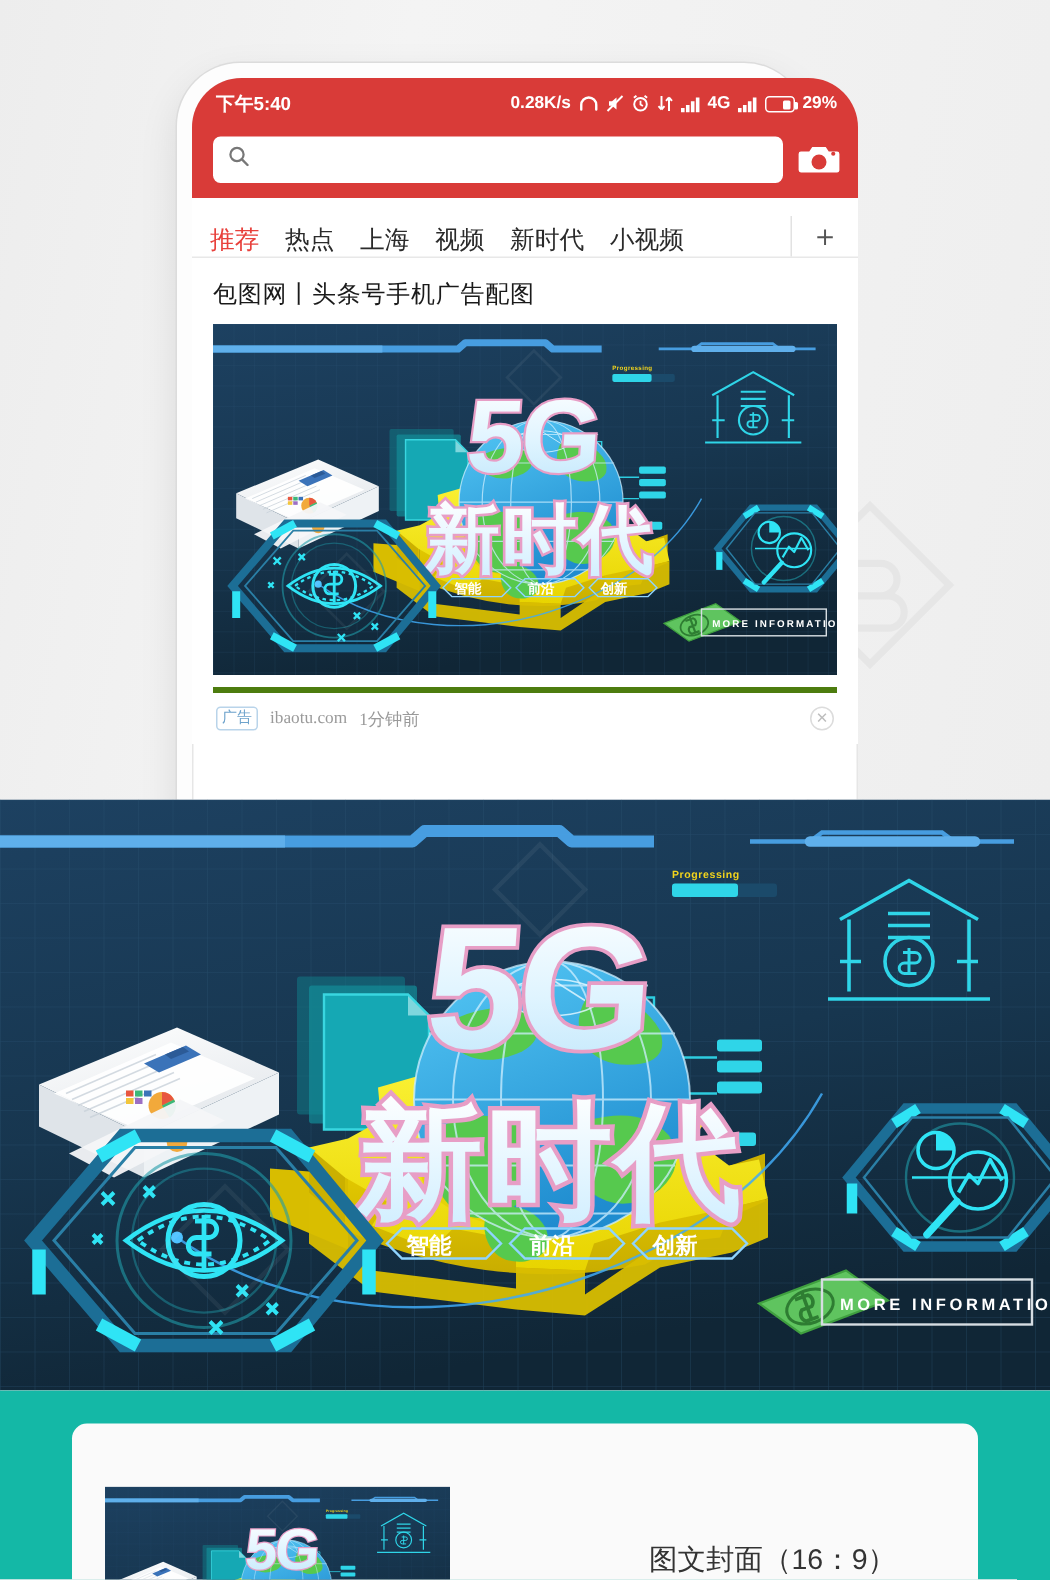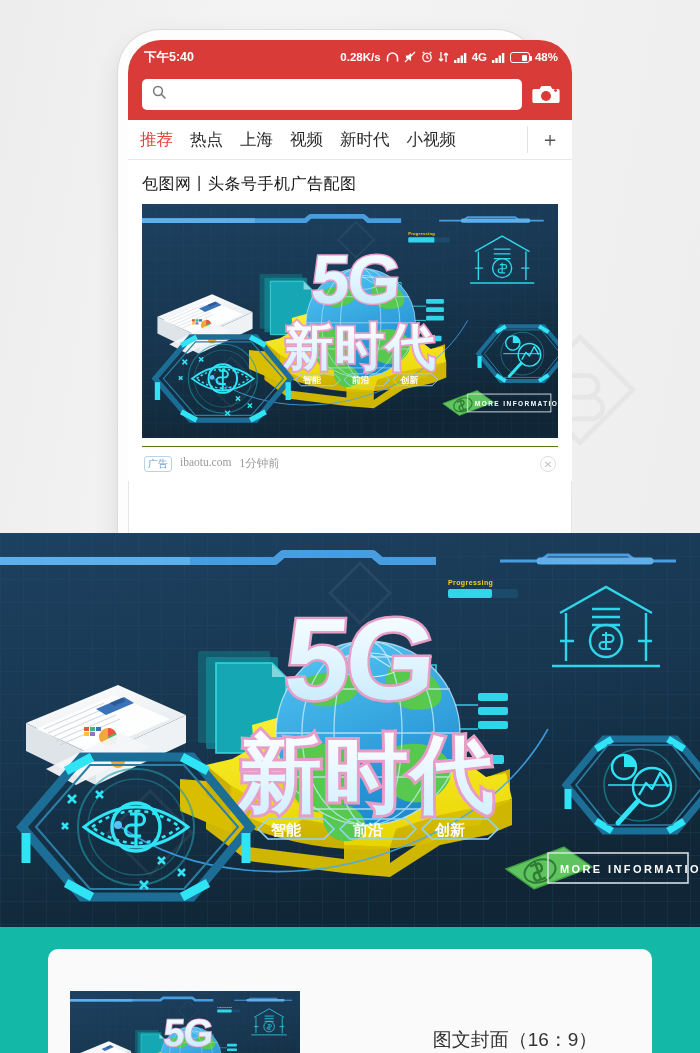--- a/index.html
+++ b/index.html
@@ -18,21 +18,21 @@
     background: linear-gradient(100deg,#ededed 0%,#f4f4f4 35%,#eeeeee 100%);
     overflow: hidden;
   }
   .mock-wm {
     position: absolute; left: 520px; top: 330px;
     width: 120px; height: 120px;
     opacity: .10; pointer-events: none;
   }
   .phone {
     position: absolute;
-    left: 118px; top: 30px;
+    left: 118px; top: 42px;
     width: 420px; height: 520px;
     background: #fdfdfd;
     border-radius: 42px 42px 0 0;
     box-shadow: 0 0 0 1px #dcdcdc, 0 10px 26px rgba(0,0,0,.10);
     padding: 10px 10px 0 10px;
   }
   .phone-inner {
     position: relative;
     width: 444px; height: 510px;
     background: #ffffff;
@@ -67,34 +67,34 @@
     flex: 1; height: 31px; background: #fff; border-radius: 5px;
     display: flex; align-items: center; padding: 0 10px;
   }
   .searchbox input {
     border: 0; outline: 0; flex: 1; font-size: 12px; color: #333;
     background: transparent; font-family: inherit;
   }
   .cam { width: 28px; height: 24px; flex: 0 0 auto; }
   
   .tabs {
-    height: 40px; background: #fff; display: flex; align-items: center;
+    height: 40px; background: #fff; display: flex; align-items: flex-end;
     padding: 0 12px; border-bottom: 1px solid #e8e8e8; gap: 17px;
     font-size: 16.5px; color: #2b2b2b;
   }
   .tab.active { color: #e8413c; }
   .tab-plus { margin-left: auto; font-size: 20px; color: #555; padding-left: 12px; border-left: 1px solid #e2e2e2; }
   
   .article { padding: 10px 14px 0 14px; background: #fff; font-family: Liberation Serif, serif; }
   .art-title { font-size: 16px; color: #1a1a1a; letter-spacing: .5px; padding: 4px 0 9px 0; }
   .art-img { width: 100%; height: 0; padding-bottom: 56.25%; position: relative; overflow: hidden; }
   .art-meta {
-    display: flex; align-items: flex-start; gap: 8px;
+    display: flex; align-items: center; gap: 8px;
     padding: 9px 2px 9px 2px; font-size: 11.5px; color: #9a9a9a;
-    border-top: 1px solid #4d7c0f; margin-top: 8px;
+    border-top: 4px solid #4d7c0f; margin-top: 8px;
   }
   .ad-tag {
     border: 1px solid #b9d4ea; color: #6ea3cc; border-radius: 3px;
     font-size: 10px; padding: 0 3px; line-height: 14px;
   }
   .meta-x {
     margin-left: auto; width: 16px; height: 16px; border: 1px solid #dcdcdc;
     border-radius: 50%; display: flex; align-items: center; justify-content: center;
     color: #bdbdbd; font-size: 10px;
   }
@@ -181,21 +181,21 @@
               <svg width="13" height="11" viewBox="0 0 13 11">
                   <rect x="0" y="8" width="2.4" height="3" fill="#fff"></rect>
                   <rect x="3.3" y="6" width="2.4" height="5" fill="#fff"></rect>
                   <rect x="6.6" y="3.5" width="2.4" height="7.5" fill="#fff"></rect>
                   <rect x="9.9" y="1" width="2.4" height="10" fill="#fff"></rect>
                 </svg>
             </span>
             <span class="bat">
                 <i></i>
               </span>
-            <span>48%</span>
+            <span>29%</span>
           </span>
         </div>
 
         <div class="searchrow">
           <div class="searchbox">
             <span style="margin-right:6px">
               <svg width="14" height="14" viewBox="0 0 14 14">
                   <circle cx="6" cy="6" r="4.4" fill="none" stroke="#777" stroke-width="1.5"></circle>
                   <path d="M9.3 9.3L13 13" stroke="#777" stroke-width="1.6" stroke-linecap="round"></path>
                 </svg>

